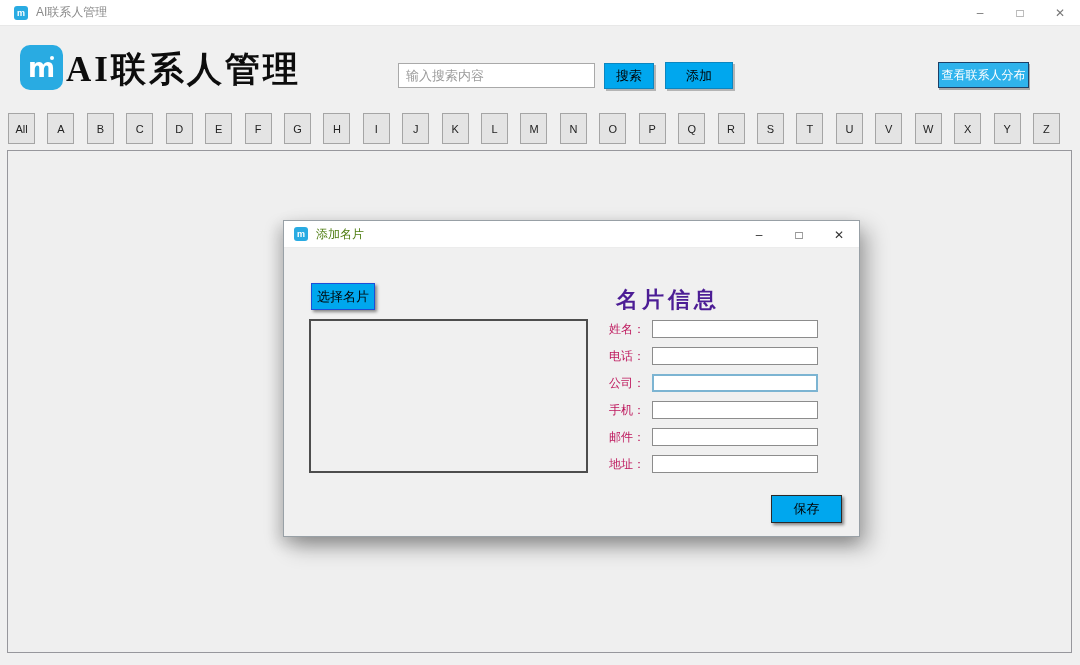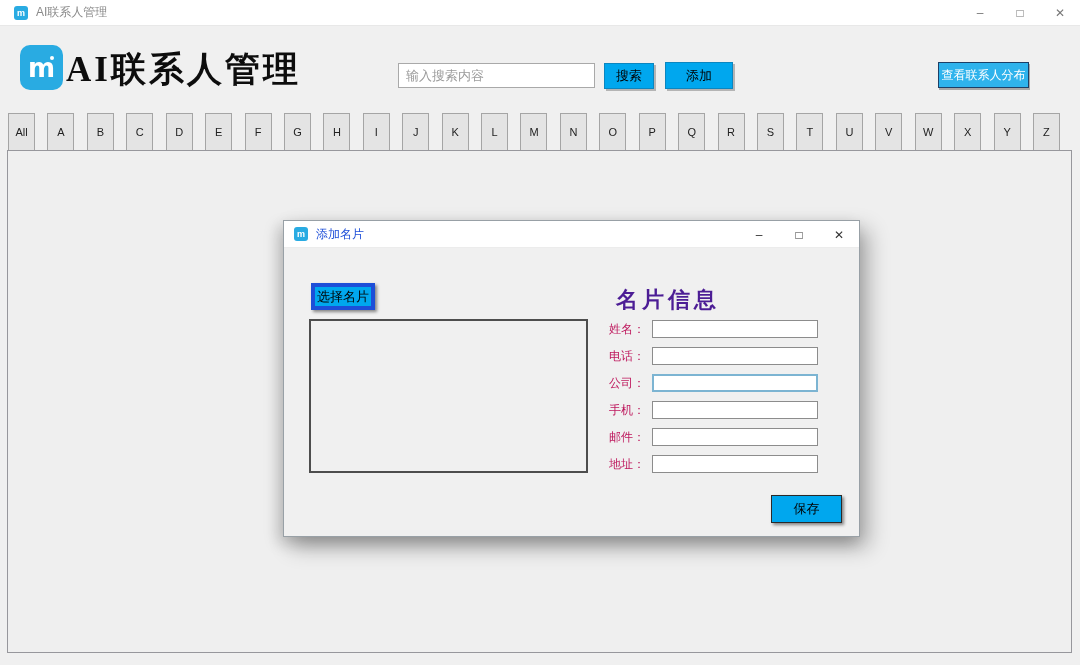--- a/index.html
+++ b/index.html
@@ -61,46 +61,46 @@
     box-shadow:1px 2px 0 rgba(0,0,0,0.30);
     font-size:12px; display:flex; align-items:center; justify-content:center;
     font-family:inherit; cursor:pointer;
   }
   
   .filter-row {
     position:absolute; left:8px; top:113px; width:1052px;
     display:flex; justify-content:space-between;
   }
   .filter-btn {
-    min-width:27px; height:38px; padding:0 5px;
+    min-width:27px; height:31px; padding:0 5px;
     background:#e4e4e4; border:1px solid #a5a5a5; color:#222;
     font-size:11px; font-family:inherit; cursor:pointer;
   }
   
   .content-area {
     position:absolute; left:7px; top:150px; width:1065px; height:503px;
     border:1px solid #97979c; background:#efefef;
   }
   
   .dialog {
     position:absolute; left:283px; top:220px; width:577px; height:317px;
     background:#f0f0f0; border:1px solid #98a0a6;
     box-shadow:8px 10px 20px rgba(0,0,0,0.30), -5px 6px 14px rgba(0,0,0,0.18);
   }
   .dialog-titlebar {
     position:absolute; top:0; left:0; right:0; height:27px; background:#fff;
     display:flex; align-items:center; border-bottom:1px solid #ececec;
   }
   .dialog-titlebar .app-icon-sm { margin-left:10px; }
-  .dialog-title { margin-left:8px; font-size:12px; color:#1d4ed8; }
+  .dialog-title { margin-left:8px; font-size:12px; color:#4d7c0f; }
   .dialog .win-controls { height:27px; }
   .dialog .win-controls .ctrl { height:27px; color:#333; }
   .select-card-btn {
     position:absolute; left:27px; top:62px; width:64px; height:27px;
-    border:4px solid #1d4ed8; box-shadow:2px 2px 3px rgba(0,0,0,0.45);
+    border:1px solid #1d4ed8; box-shadow:2px 2px 3px rgba(0,0,0,0.45);
   }
   .card-preview {
     position:absolute; left:25px; top:98px; width:279px; height:154px;
     border:2px solid #4d4d4d; background:#f0f0f0;
   }
   .info-heading {
     position:absolute; left:332px; top:64px; font-size:22px; font-weight:bold;
     color:#4c1d95; font-family:"Liberation Serif","DejaVu Serif",serif;
     letter-spacing:4px; white-space:nowrap;
   }

